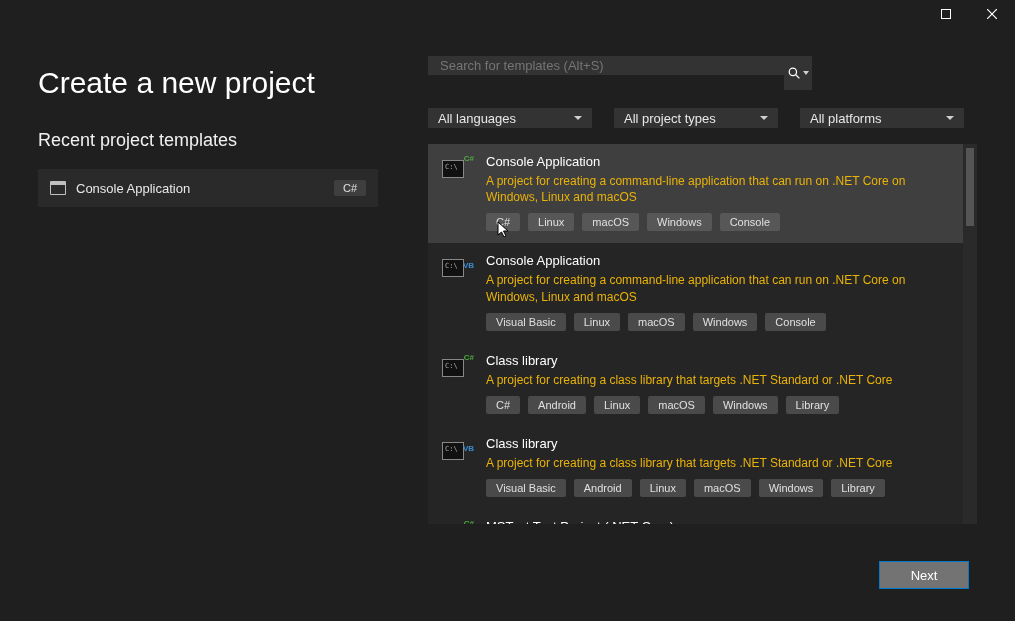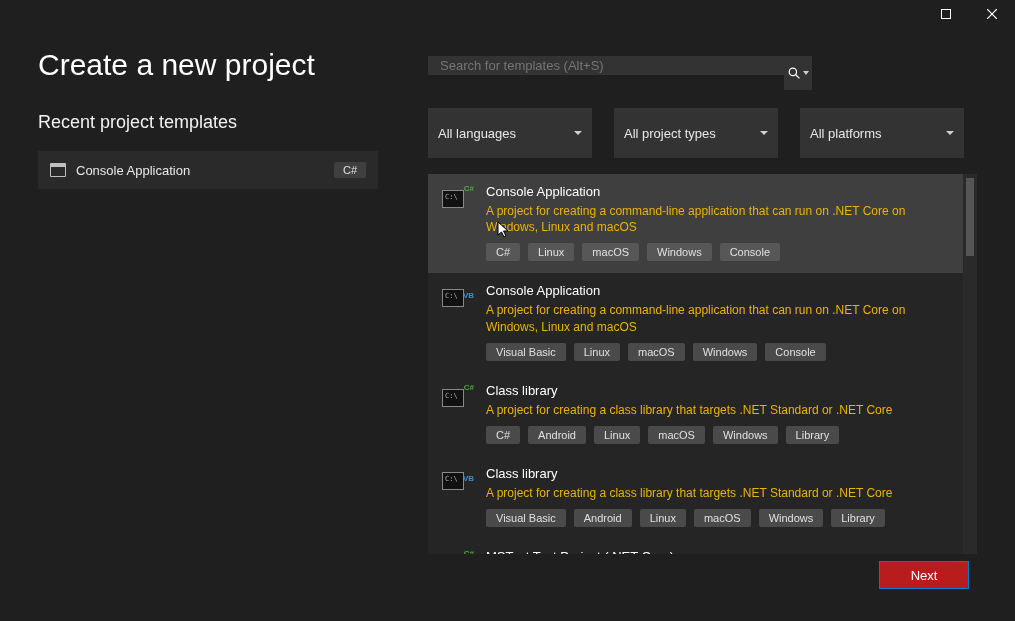--- a/index.html
+++ b/index.html
@@ -28,21 +28,21 @@
   display: flex;
   padding: 12px 38px 0 38px;
   gap: 50px;
 }
 .left-col { width: 340px; flex: 0 0 340px; }
 .right-col { flex: 1; display: flex; flex-direction: column; }
 
 h1.page-title {
   font-size: 30px;
   font-weight: 300;
-  margin-top: 6px;
+  margin-top: 24px;
   margin-bottom: 30px;
   color: #ffffff;
 }
 h2.recent-heading {
   font-size: 18px;
   font-weight: 300;
   color: #f1f1f1;
   margin-bottom: 18px;
 }
 .recent-item {
@@ -99,21 +99,21 @@
 }
 .search-glyph {
   width:13px; height:13px;
 }
 .filters {
   display: flex;
   gap: 22px;
   margin-bottom: 16px;
 }
 .filter {
-  height: 50px;
+  height: 20px;
   background: #333333;
   display: flex;
   align-items: center;
   justify-content: space-between;
   padding: 8px 10px;
   color: #e8e8e8;
   font-size: 13px;
 }
 .filter-lang { flex: 0 0 164px; }
 .filter-plat { flex: 0 0 164px; }
@@ -203,21 +203,21 @@
   color: #e0e0e0;
 }
 .tpl.selected .tag { background:#575757; }
 
 .footer {
   position: absolute;
   bottom: 32px; right: 46px;
 }
 .next-btn {
   width: 90px; height: 28px;
-  background: #b91c1c;
+  background: #737373;
   border: 1px solid #007acc;
   color: #ffffff;
   display: flex;
   align-items: center;
   justify-content: center;
   font-size: 13px;
 }
 
 .cursor {
   position: absolute;

